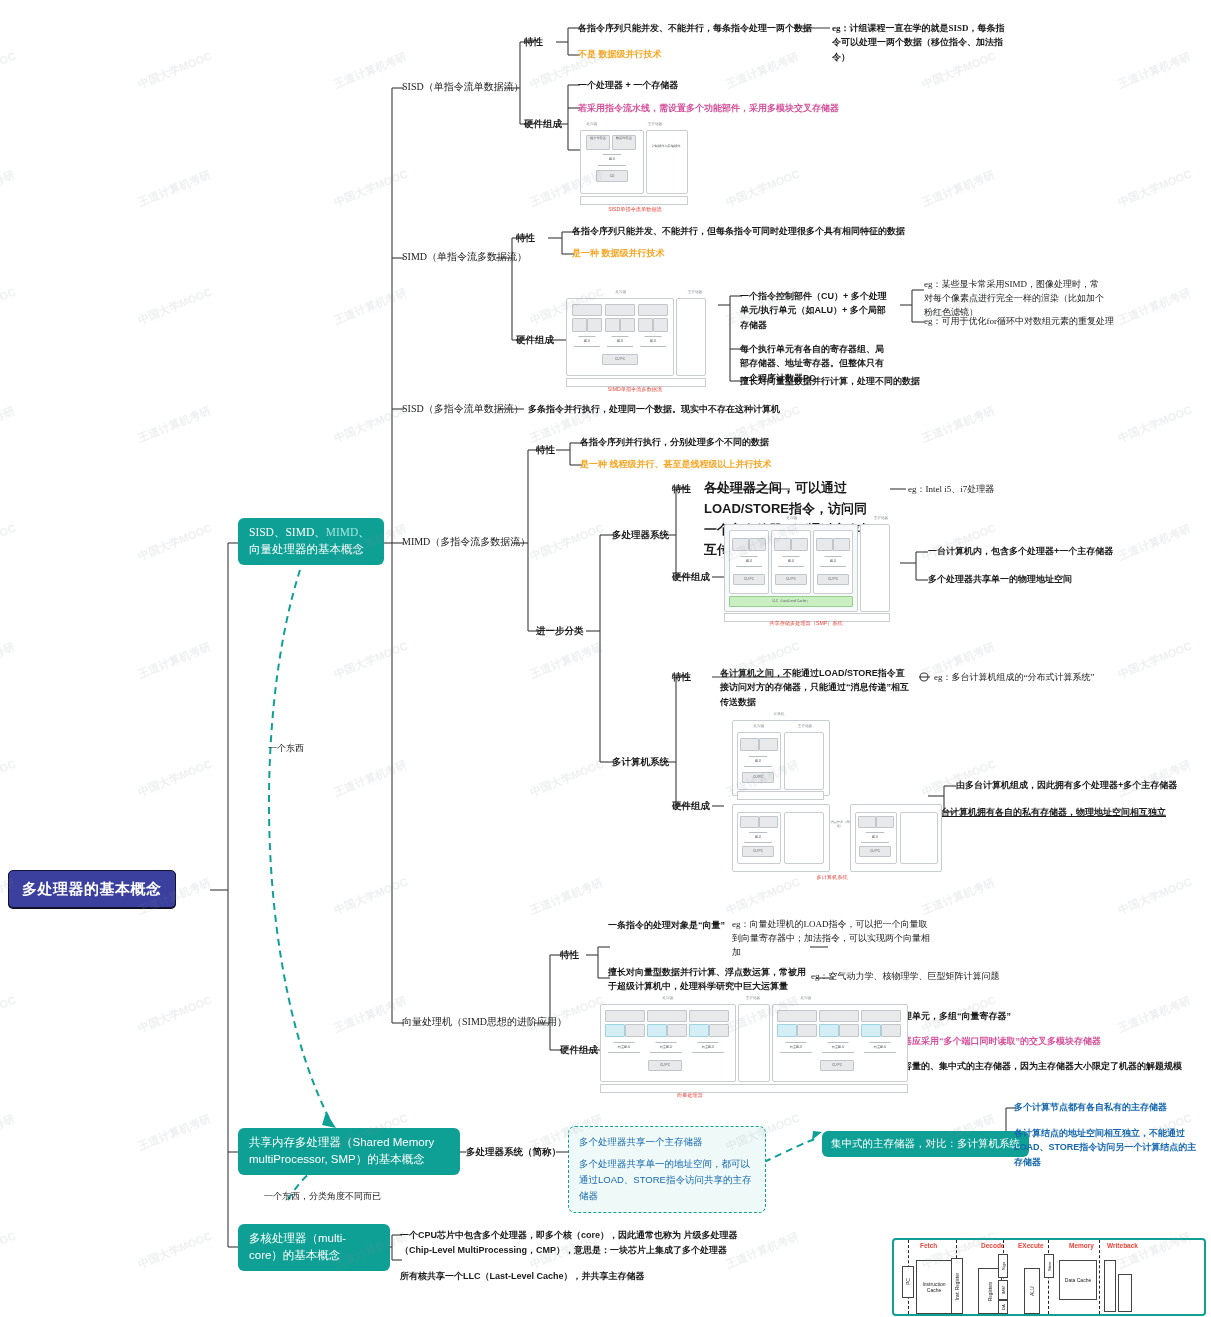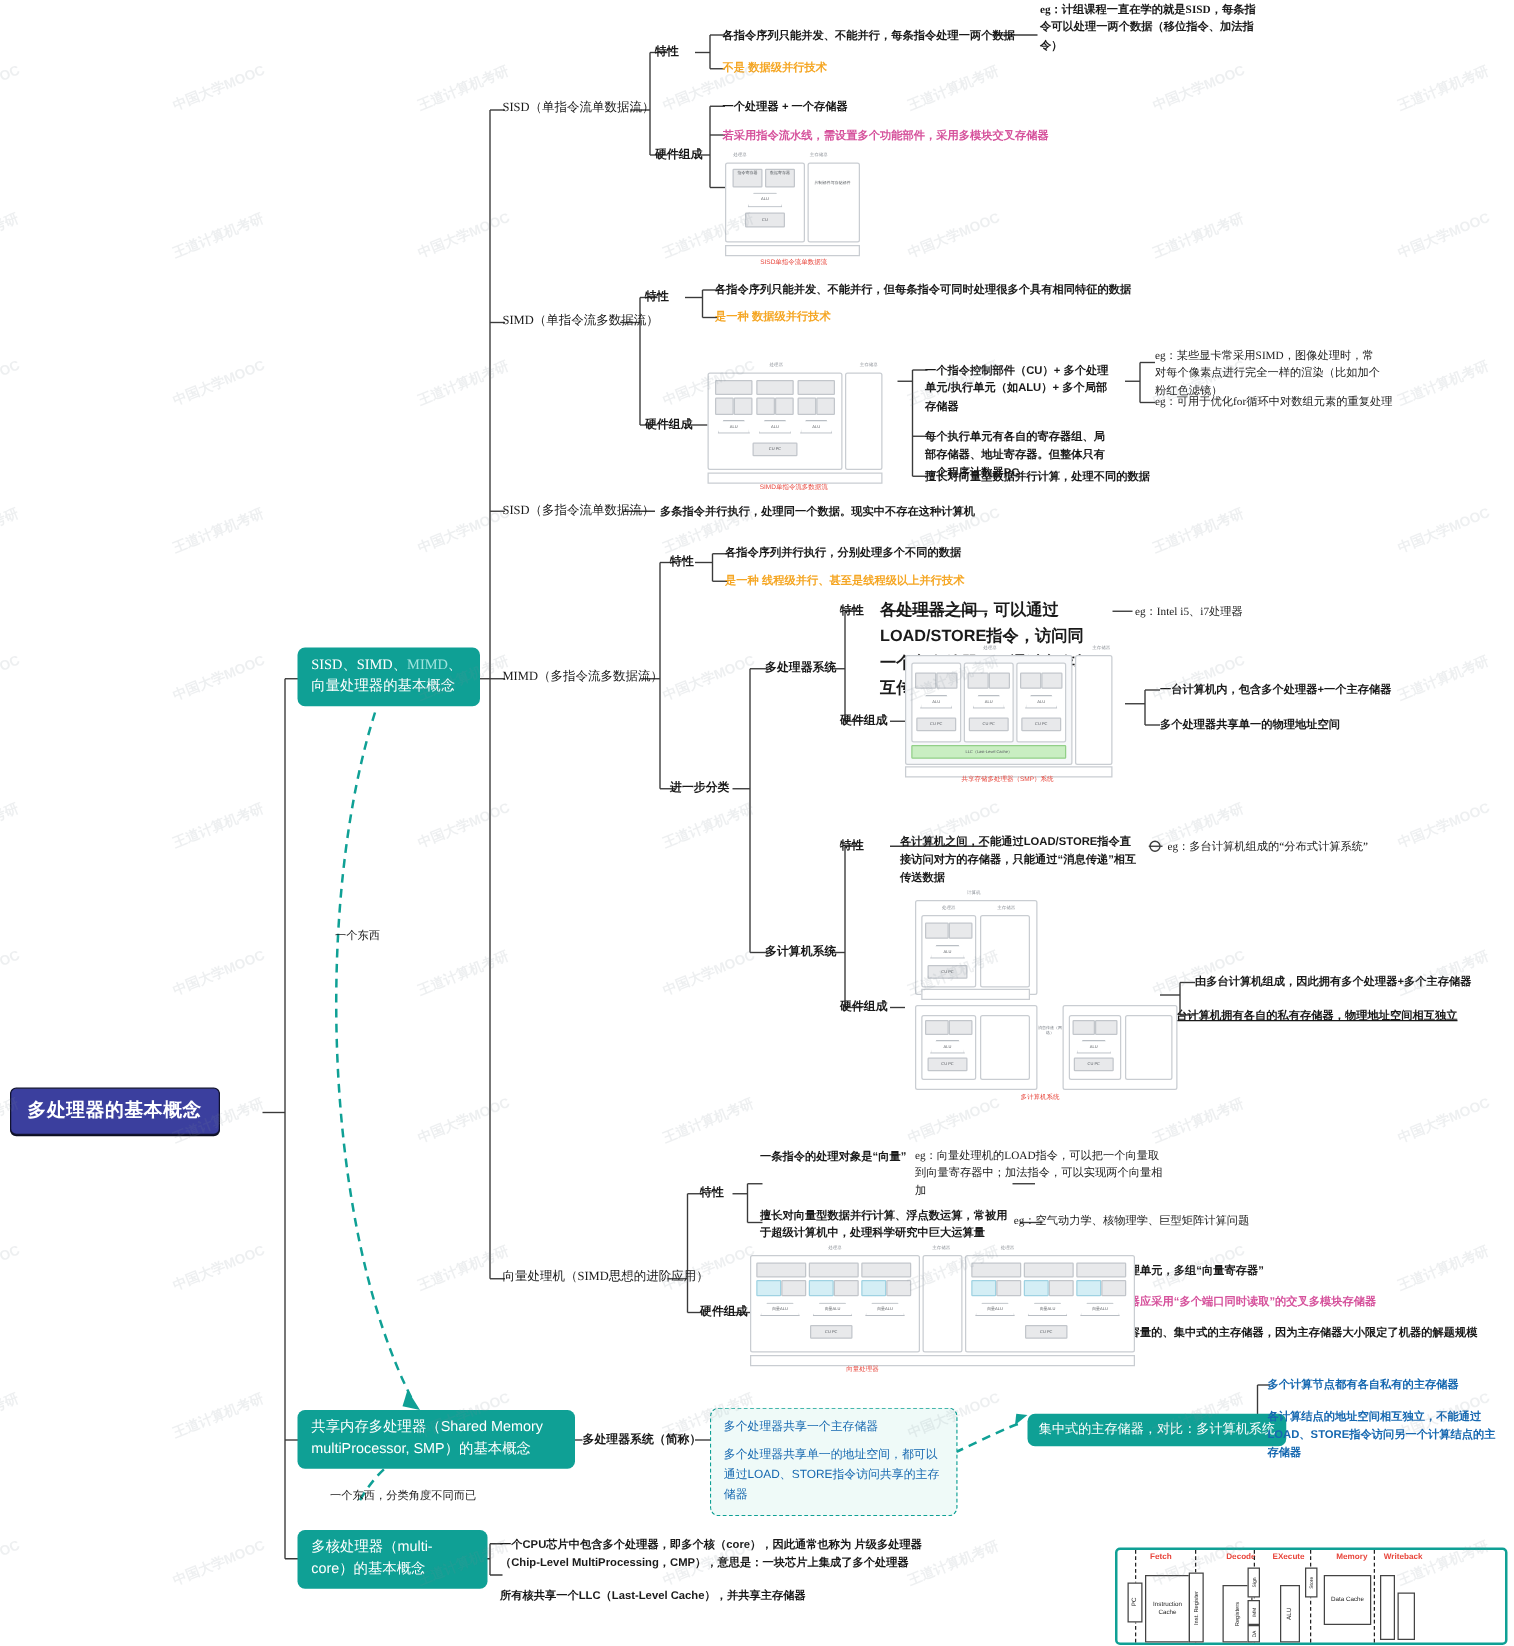--- a/index.html
+++ b/index.html
@@ -296,21 +296,21 @@
 
 <div class="txt" style="left:268px;top:742px;font-size:9px;">一个东西</div>
 <div class="txt" style="left:264px;top:1190px;font-size:9px;">一个东西，分类角度不同而已</div>
 
 <div class="txt serif" style="left:402px;top:80px;font-size:10px;">SISD（单指令流单数据流）</div>
 <div class="txt b" style="left:524px;top:35px;font-size:9.5px;">特性</div>
 <div class="txt b" style="left:578px;top:22px;font-size:9px;">各指令序列只能并发、不能并行，每条指令处理一两个数据</div>
 <div class="txt b" style="left:578px;top:48px;font-size:9px;">
   <span class="orange">不是</span><span class="orange"> 数据级并行技术</span>
 </div>
-<div class="txt b serif" style="left:832px;top:0;font-size:9px;width:180px;white-space:normal;line-height:1.6;">eg：计组课程一直在学的就是SISD，每条指令可以处理一两个数据（移位指令、加法指令）</div>
+<div class="txt b serif" style="left:832px;top:21px;font-size:9px;width:180px;white-space:normal;line-height:1.6;">eg：计组课程一直在学的就是SISD，每条指令可以处理一两个数据（移位指令、加法指令）</div>
 <div class="txt b" style="left:524px;top:117px;font-size:9.5px;">硬件组成</div>
 <div class="txt b" style="left:578px;top:79px;font-size:9px;">一个处理器 + 一个存储器</div>
 <div class="txt b pink" style="left:578px;top:102px;font-size:9px;">若采用指令流水线，需设置多个功能部件，采用多模块交叉存储器</div>
 
 <div class="ill" style="left:580px;top:122px;width:110px;height:88px;">
   <div class="cap2" style="left:-18px;top:0;width:60px;">处理器</div>
   <div class="cap2" style="left:44px;top:0;width:62px;">主存储器</div>
   <div class="frame" style="left:0;top:8px;width:62px;height:62px;"></div>
   <div class="blk" style="left:6px;top:13px;width:22px;height:13px;">指令寄存器</div>
   <div class="blk" style="left:32px;top:13px;width:22px;height:13px;">数据寄存器</div>

